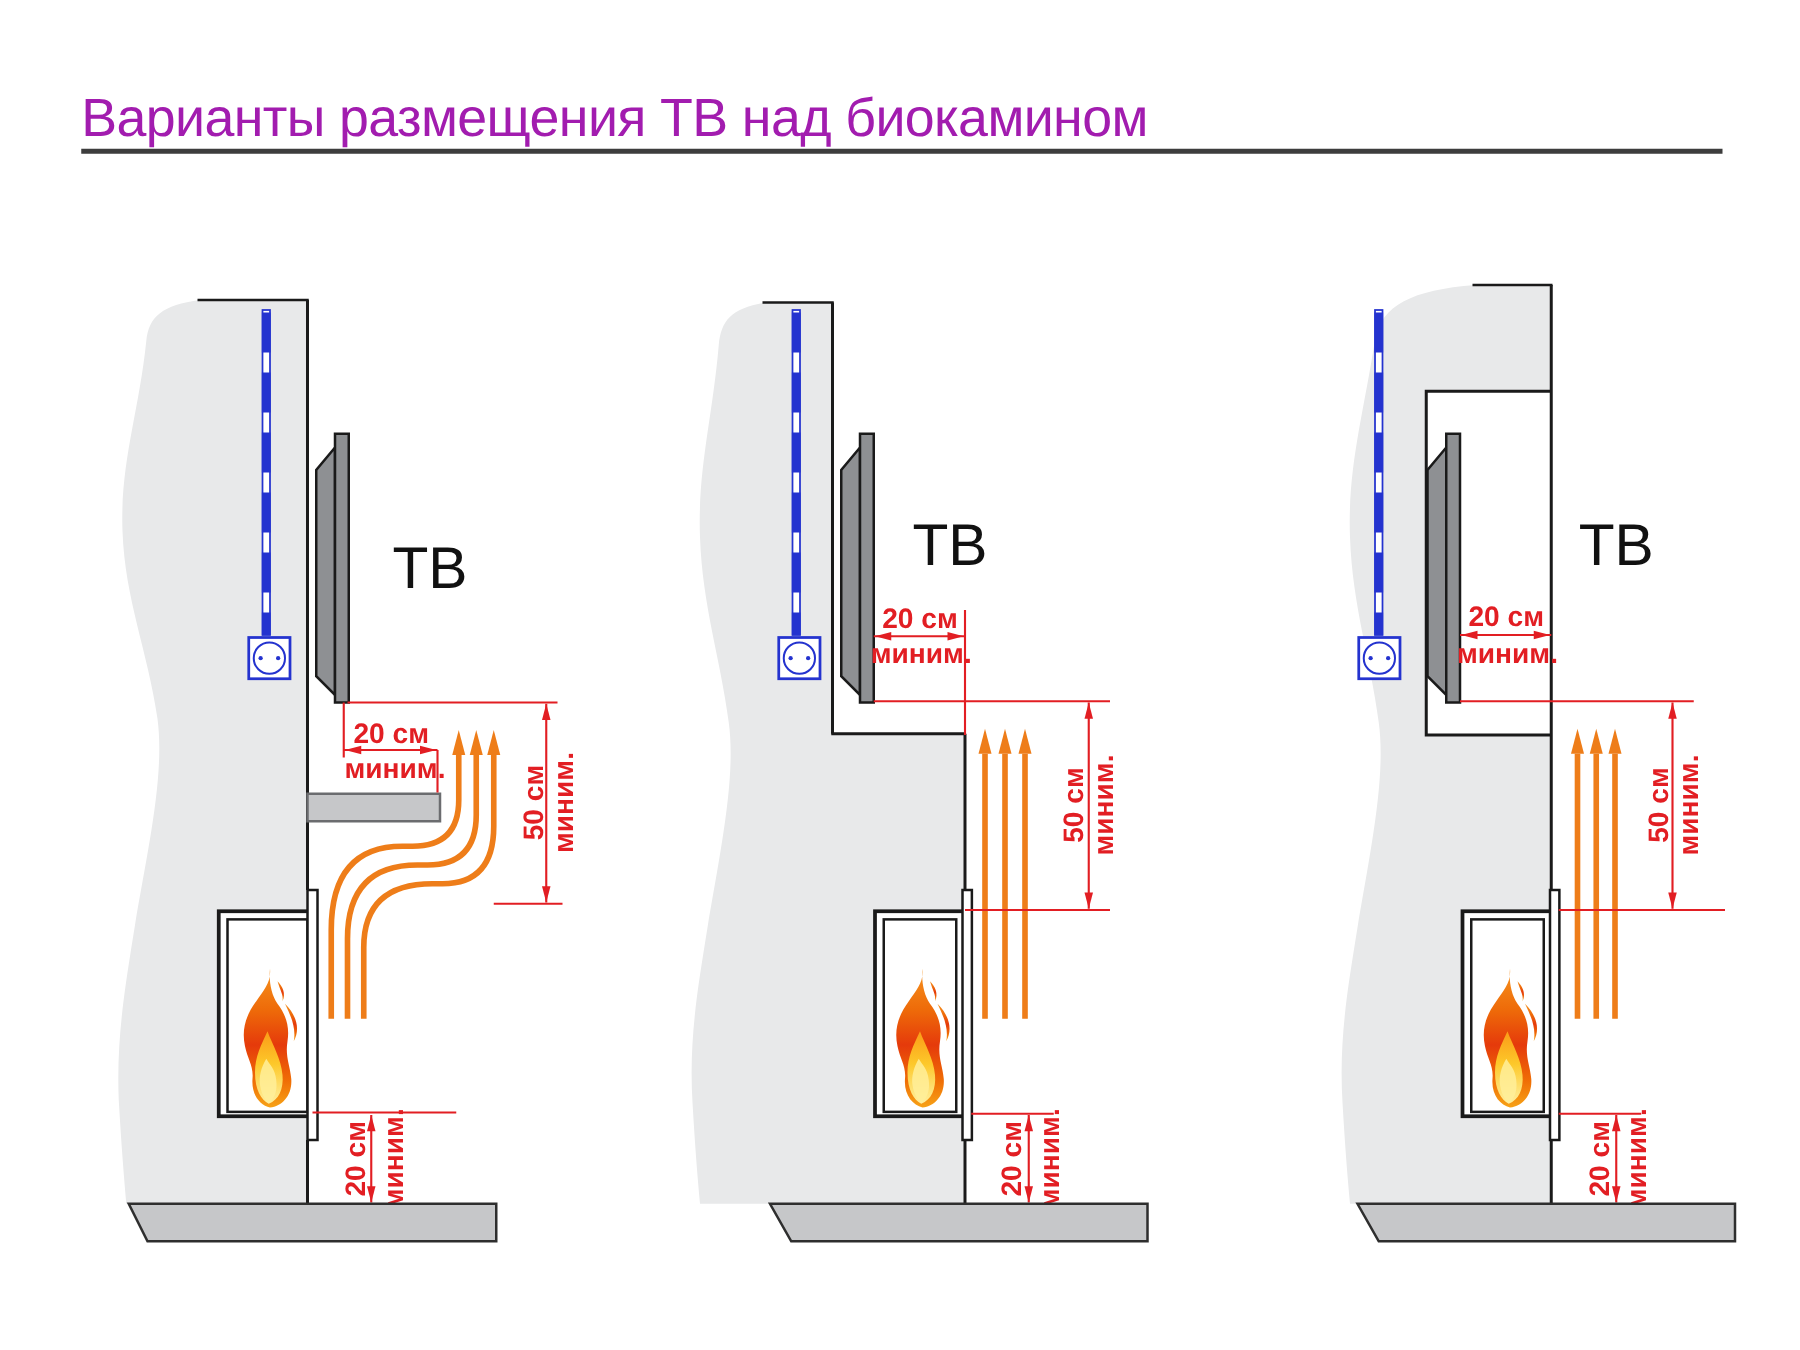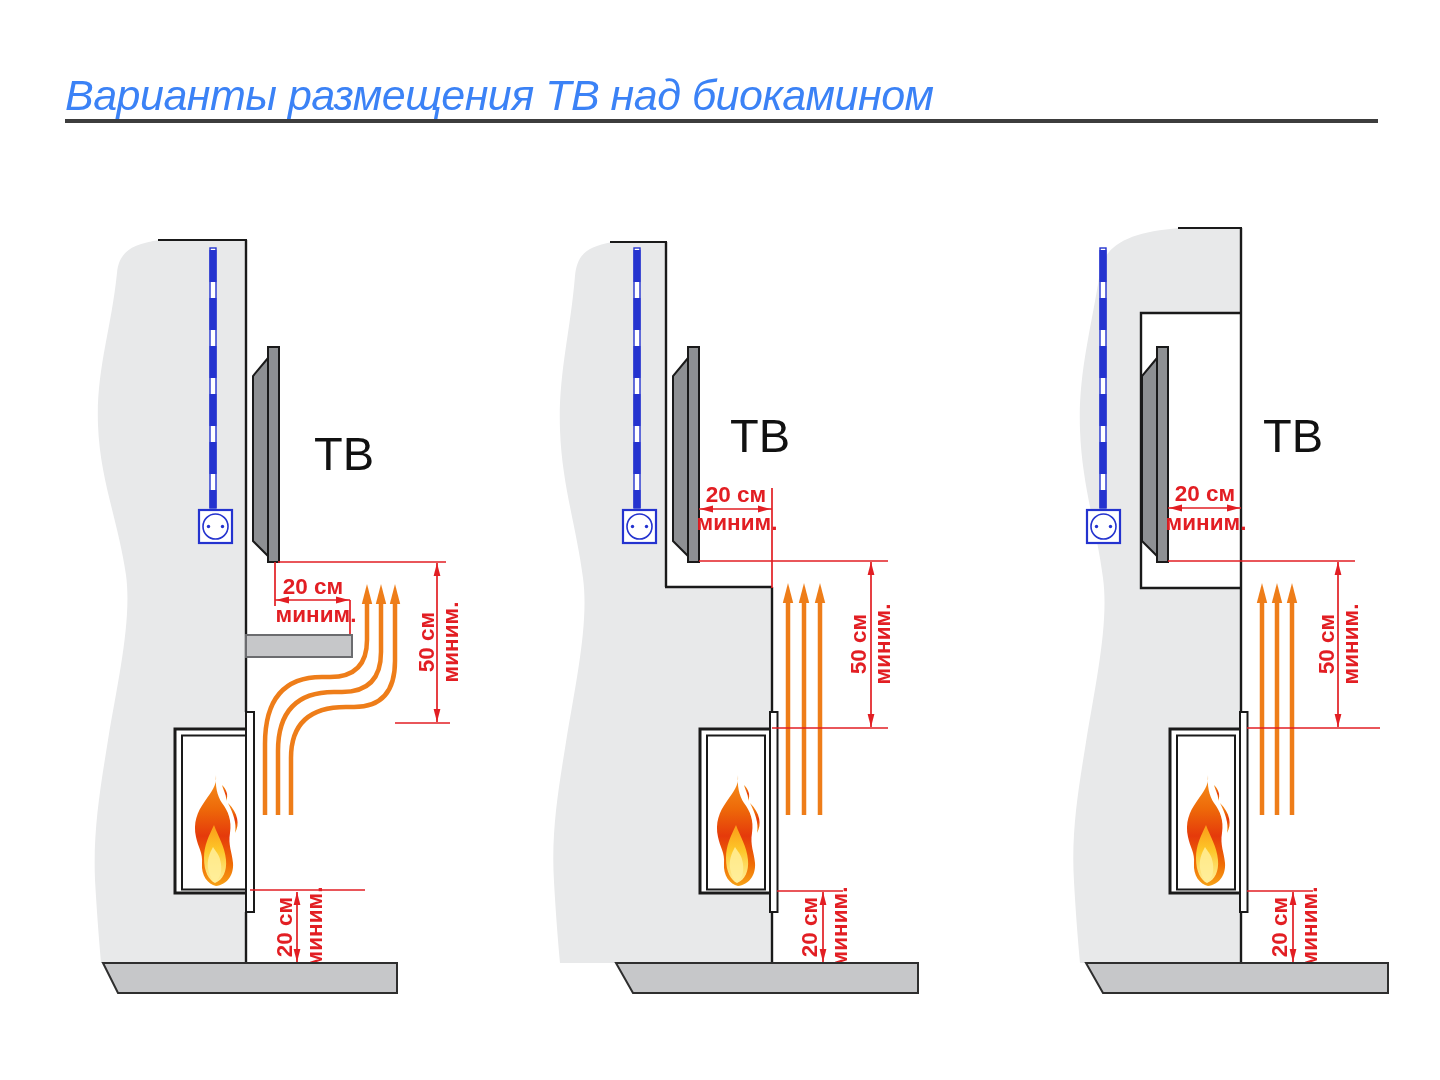--- a/index.html
+++ b/index.html
@@ -1,19 +1,19 @@
 <!DOCTYPE html>
 <html><head>
 <meta charset="utf-8">
 <style>
   html,body{margin:0;padding:0;background:#ffffff;}
   #page{position:relative;width:1440px;height:1080px;background:#ffffff;overflow:hidden;
         font-family:"Liberation Sans",sans-serif;}
-  #title{position:absolute;left:65px;top:74px;font-size:43px;line-height:1;color:#3b82f6;
-         letter-spacing:-0.5px;white-space:nowrap;font-style:italic;}
+  #title{position:absolute;left:65px;top:74px;font-size:43px;line-height:1;color:#a21caf;
+         letter-spacing:-0.5px;white-space:nowrap;}
   #rule{position:absolute;left:65px;top:119px;width:1313px;height:4px;background:#3d3d3d;}
   svg{position:absolute;left:0;top:0;}
   .wall{fill:#e8e9ea;}
   .blkline{stroke:#1a1a1a;stroke-width:2.4;fill:none;}
   .thinblk{stroke:#1a1a1a;stroke-width:2;fill:none;}
   .tv{fill:#8e9093;stroke:#1a1a1a;stroke-width:2;}
   .shelf{fill:#c6c7c9;stroke:#6b6c6f;stroke-width:2;}
   .floor{fill:#c6c7c9;stroke:#2e2e2e;stroke-width:2;}
   .fire-outer{fill:#ffffff;stroke:#1a1a1a;stroke-width:3;}
   .fire-inner{fill:#ffffff;stroke:#1a1a1a;stroke-width:2;}

